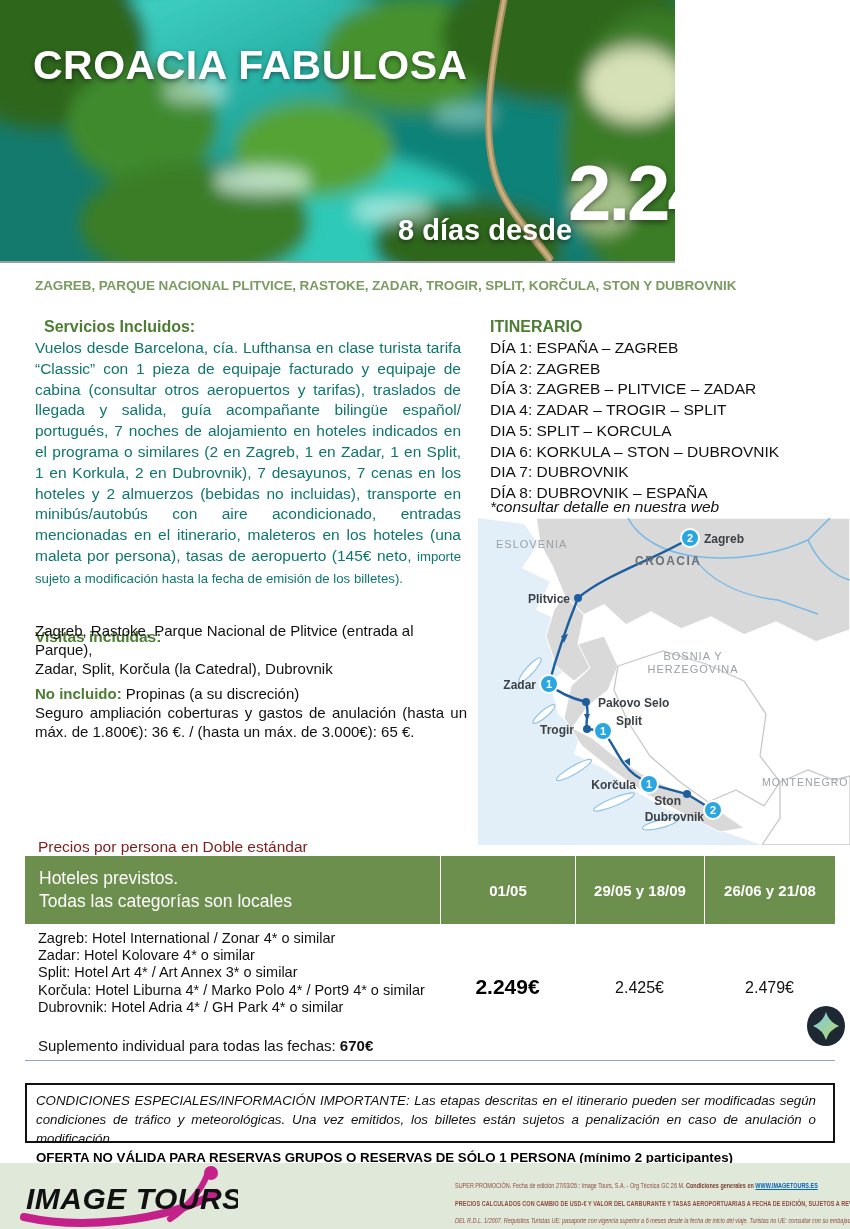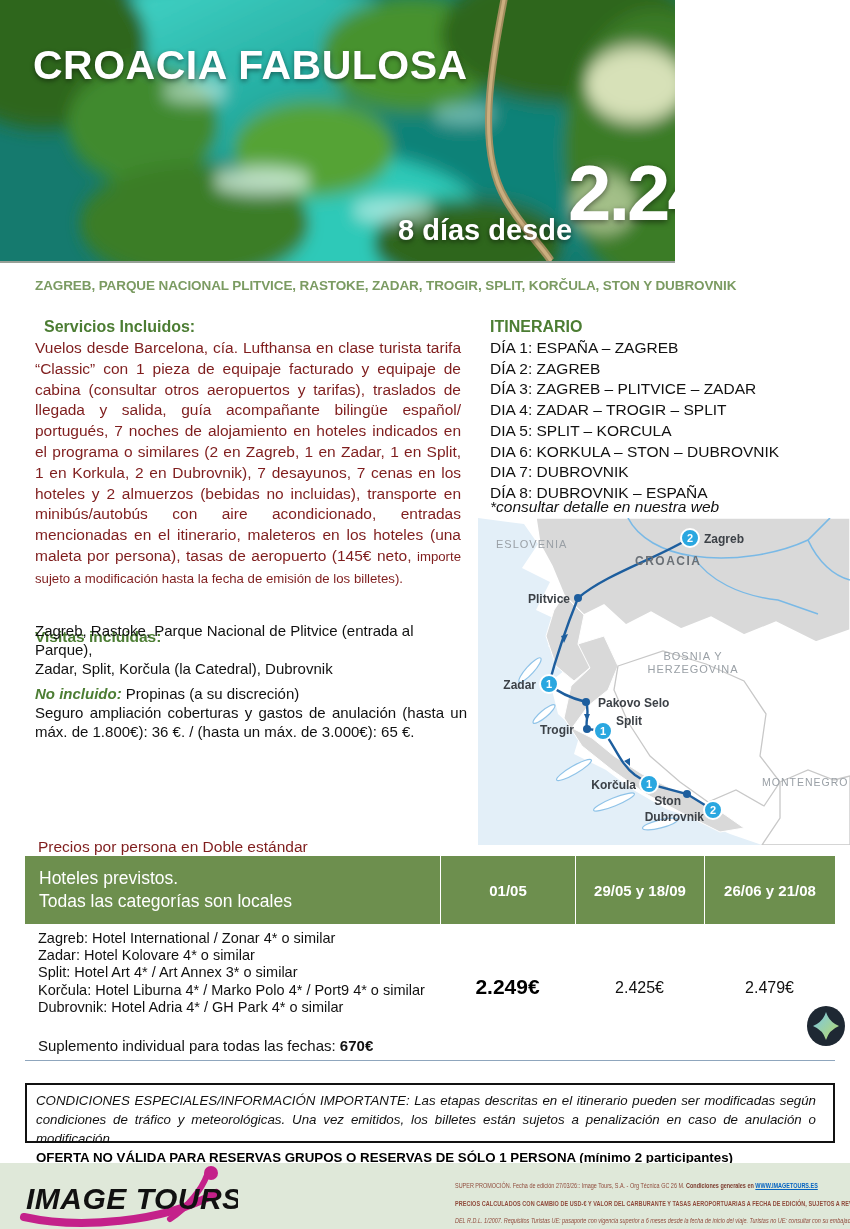--- a/index.html
+++ b/index.html
@@ -22,26 +22,26 @@
   .hero-note  { position:absolute; left:688px; top:239px; color:#fff; font-weight:bold; font-size:15.5px;
                 text-shadow:0 1px 4px rgba(0,0,0,.55); white-space:nowrap; }
 
   
   .subtitle { position:absolute; left:35px; top:278px; width:800px; font-size:13.5px; font-weight:bold;
               color:#7b9b62; letter-spacing:-.1px; white-space:nowrap; }
 
   
   .svc-head { position:absolute; left:44px; top:318px; font-size:16px; font-weight:bold; color:#4c7d33; }
   .svc-body { position:absolute; left:35px; top:338px; width:426px; font-size:15.5px; line-height:20.8px;
-              text-align:justify; color:#7f1d1d; }
+              text-align:justify; color:#0f766e; }
   .svc-body .small { font-size:13.2px; }
   .visits-head { position:absolute; left:35px; top:628px; font-size:15.5px; font-weight:bold; color:#4c7d33; }
   .visits-body { position:absolute; left:35px; top:621px; width:440px; font-size:15px; line-height:19px; color:#111; }
   .notinc { position:absolute; left:35px; top:684px; width:432px; font-size:15px; line-height:19.2px; color:#111; }
-  .notinc .g { font-weight:bold; color:#4c7d33;font-style:italic; }
+  .notinc .g { font-weight:bold; color:#4c7d33; }
   .notinc .p2 { display:block; text-align:justify; }
 
   
   .itin-head { position:absolute; left:490px; top:318px; font-size:16px; font-weight:bold; color:#4c7d33; }
   .itin-list { position:absolute; left:490px; top:338px; font-size:15.5px; line-height:20.7px; color:#111; }
   .itin-note { position:absolute; left:490px; top:498px; font-size:15.5px; font-style:italic; color:#111; }
   .map-wrap { position:absolute; left:478px; top:518px; width:372px; height:327px; }
   .map-wrap svg { width:100%; height:100%; display:block; }
   .map-city { font-size:12px; font-weight:bold; fill:#3c4147; font-family:"Liberation Sans",sans-serif; }
   .map-country { font-size:11px; fill:#9aa0a6; letter-spacing:1px; font-family:"Liberation Sans",sans-serif; }

